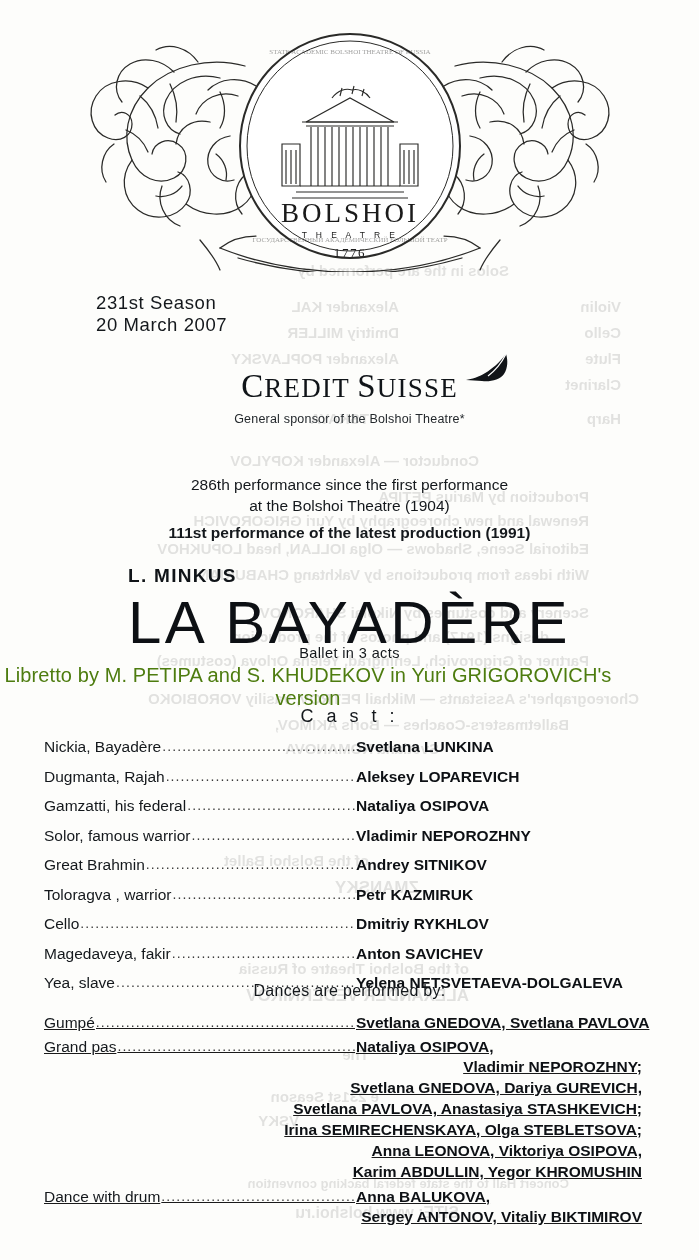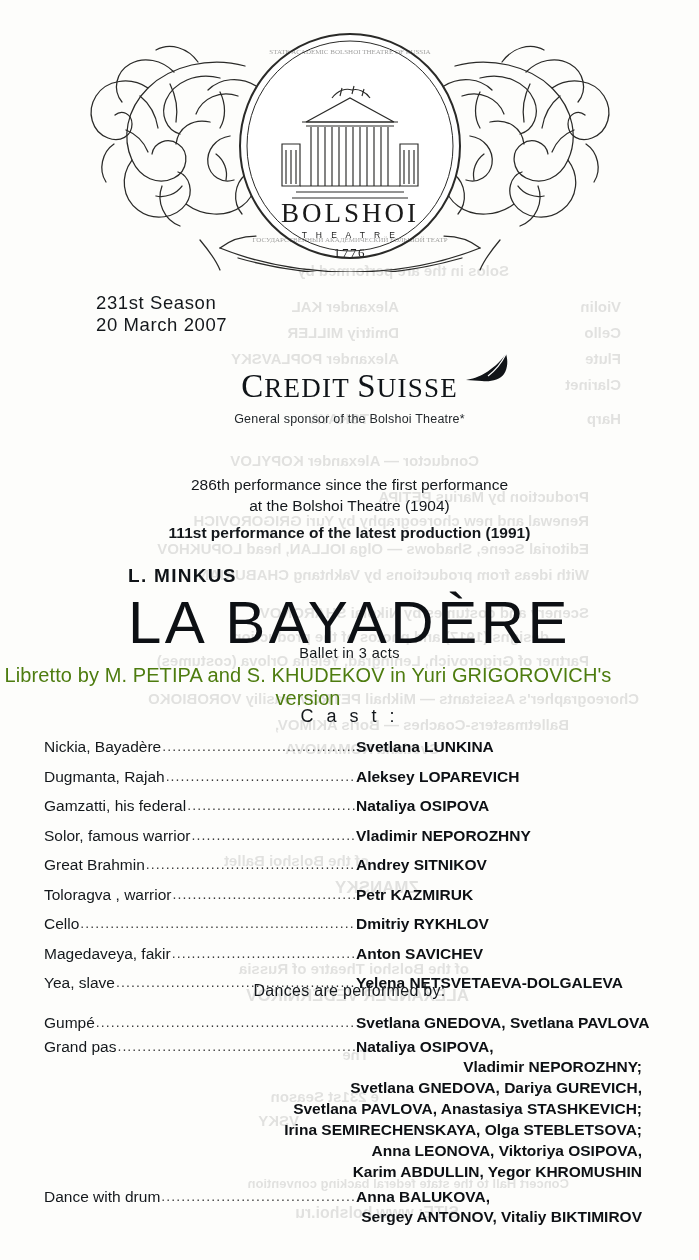--- a/index.html
+++ b/index.html
@@ -205,20 +205,21 @@
     text-align: center;
     font-size: 16px;
     letter-spacing: .3px;
     color: #14181c;
   }
   .dances-list {
     position: absolute;
     top: 1014px;
     left: 44px;
     width: 612px;
+    text-decoration: underline;
   }
   .dance-block { margin-bottom: 6px; }
   .dance-first {
     display: flex;
     align-items: baseline;
     font-size: 15.5px;
     color: #14181c;
   }
   .dance-label { white-space: nowrap; }
   .dance-perf {

